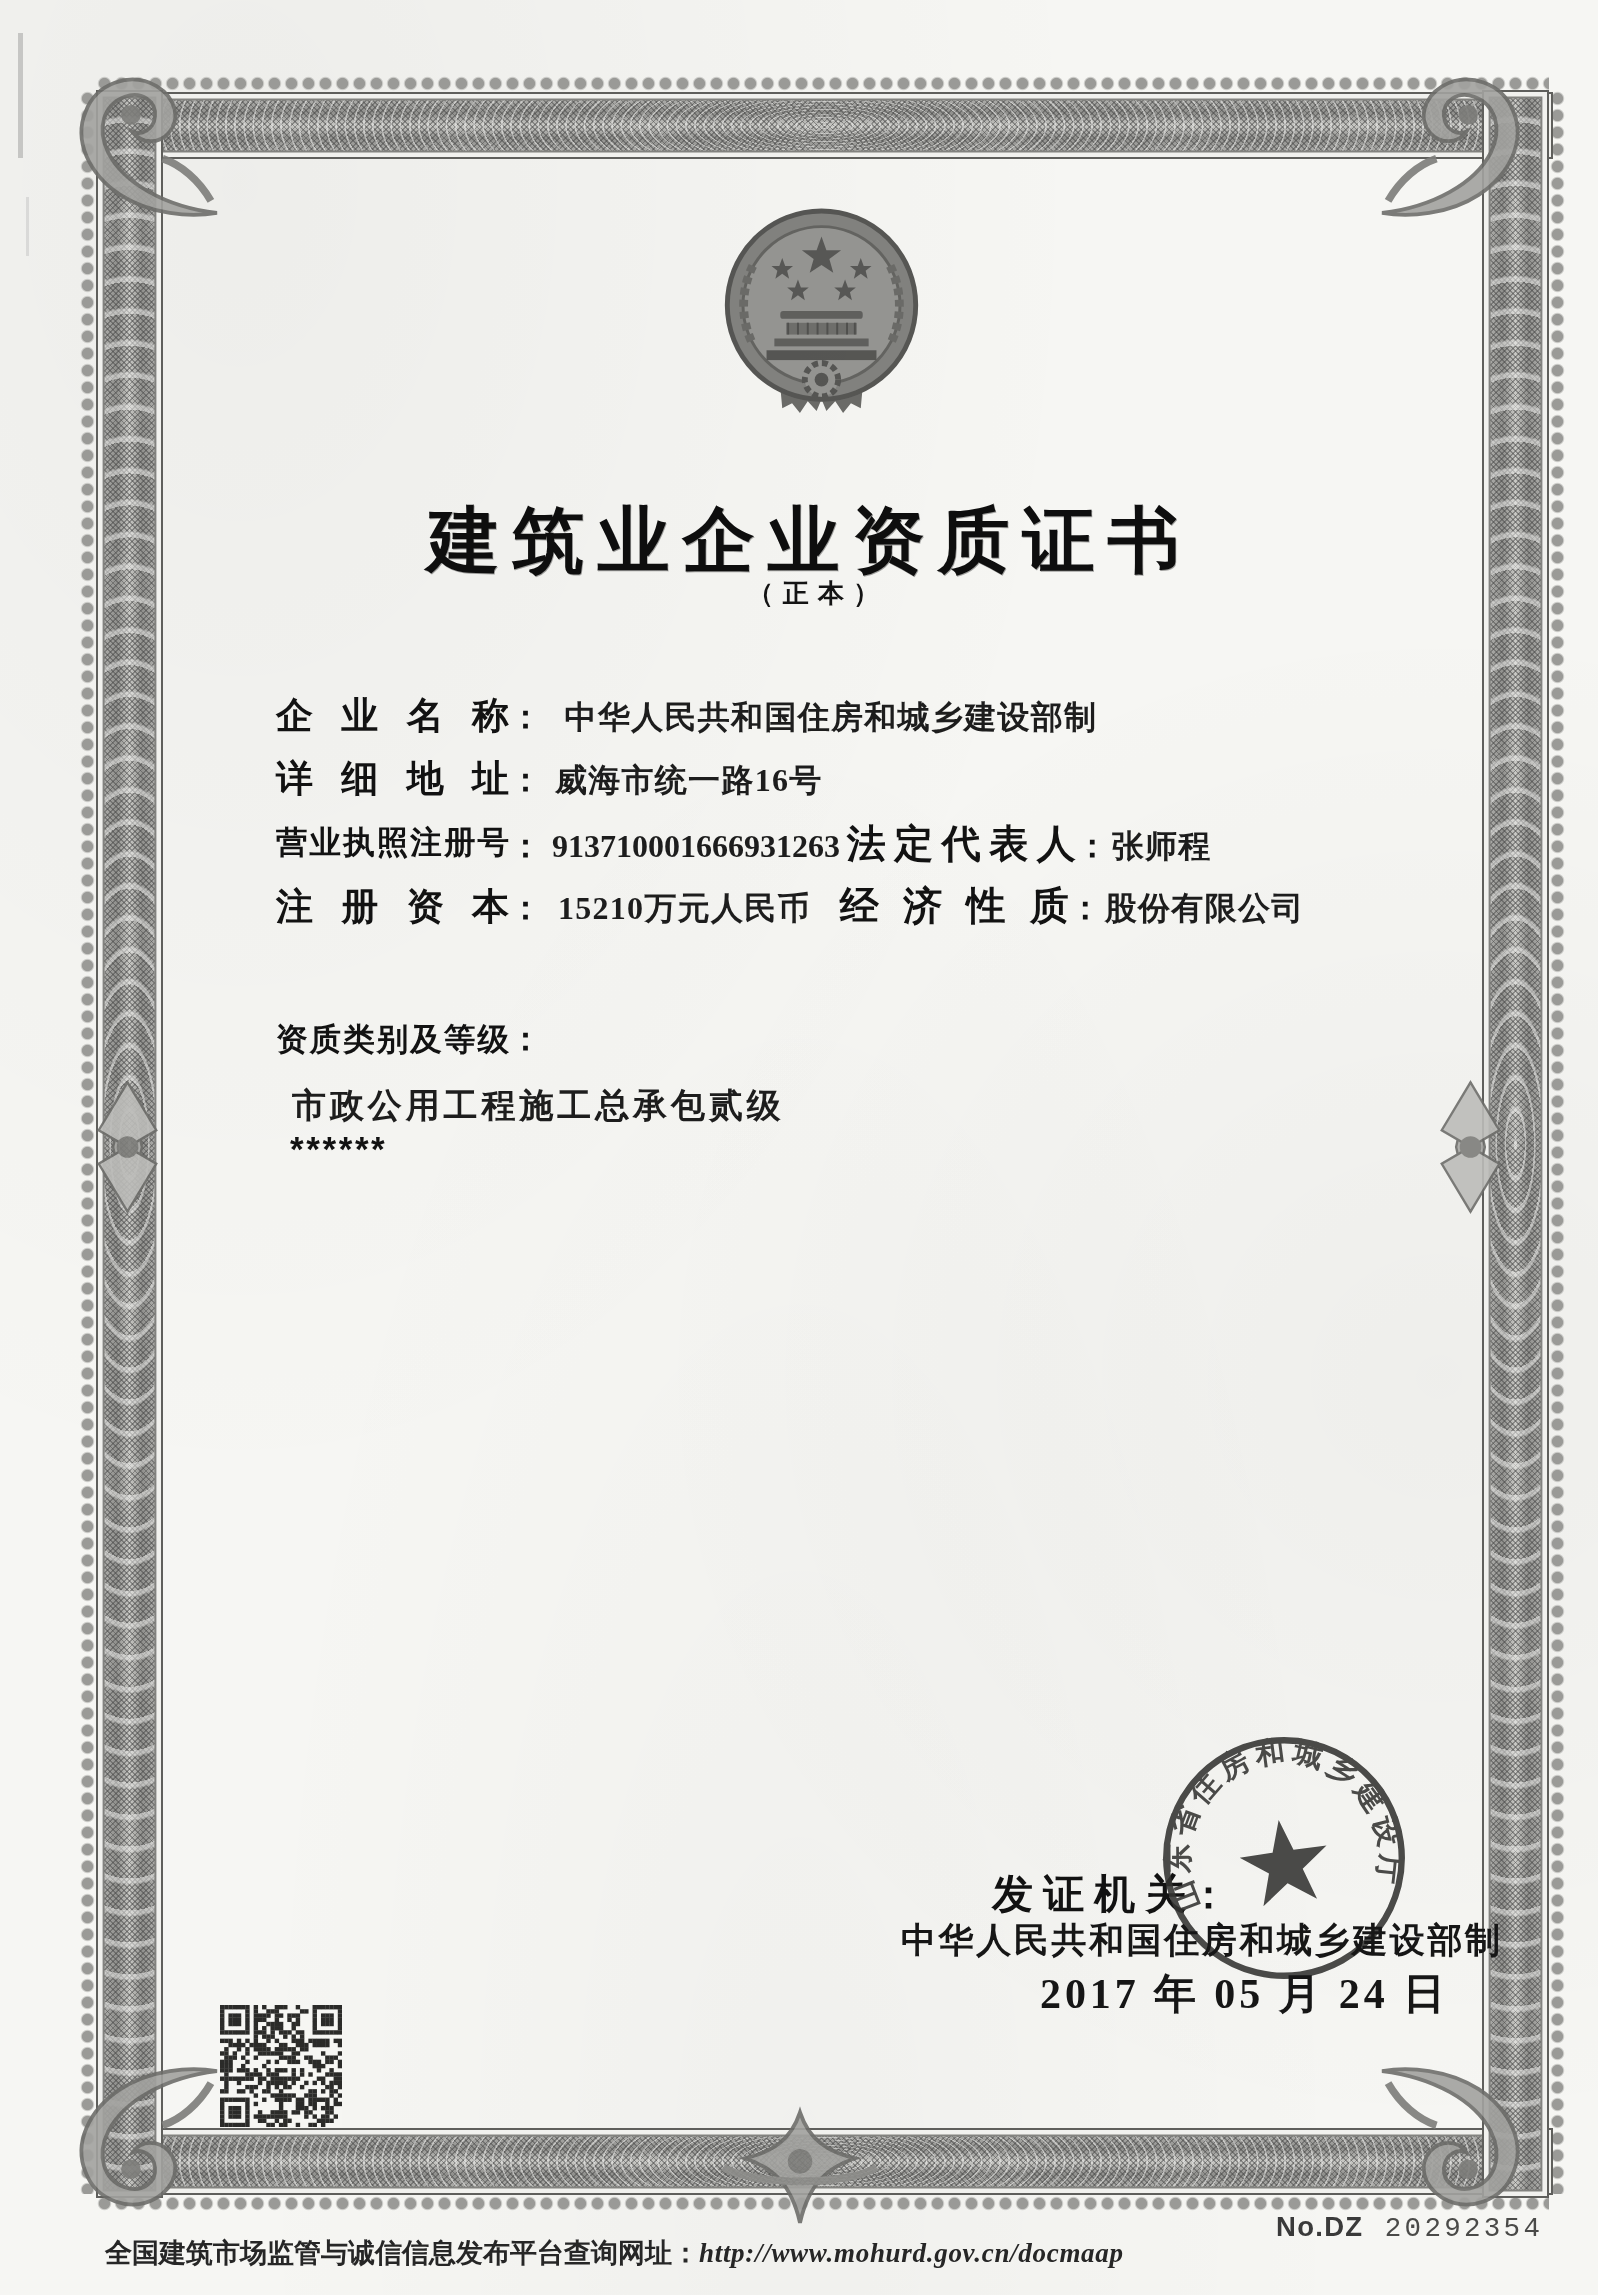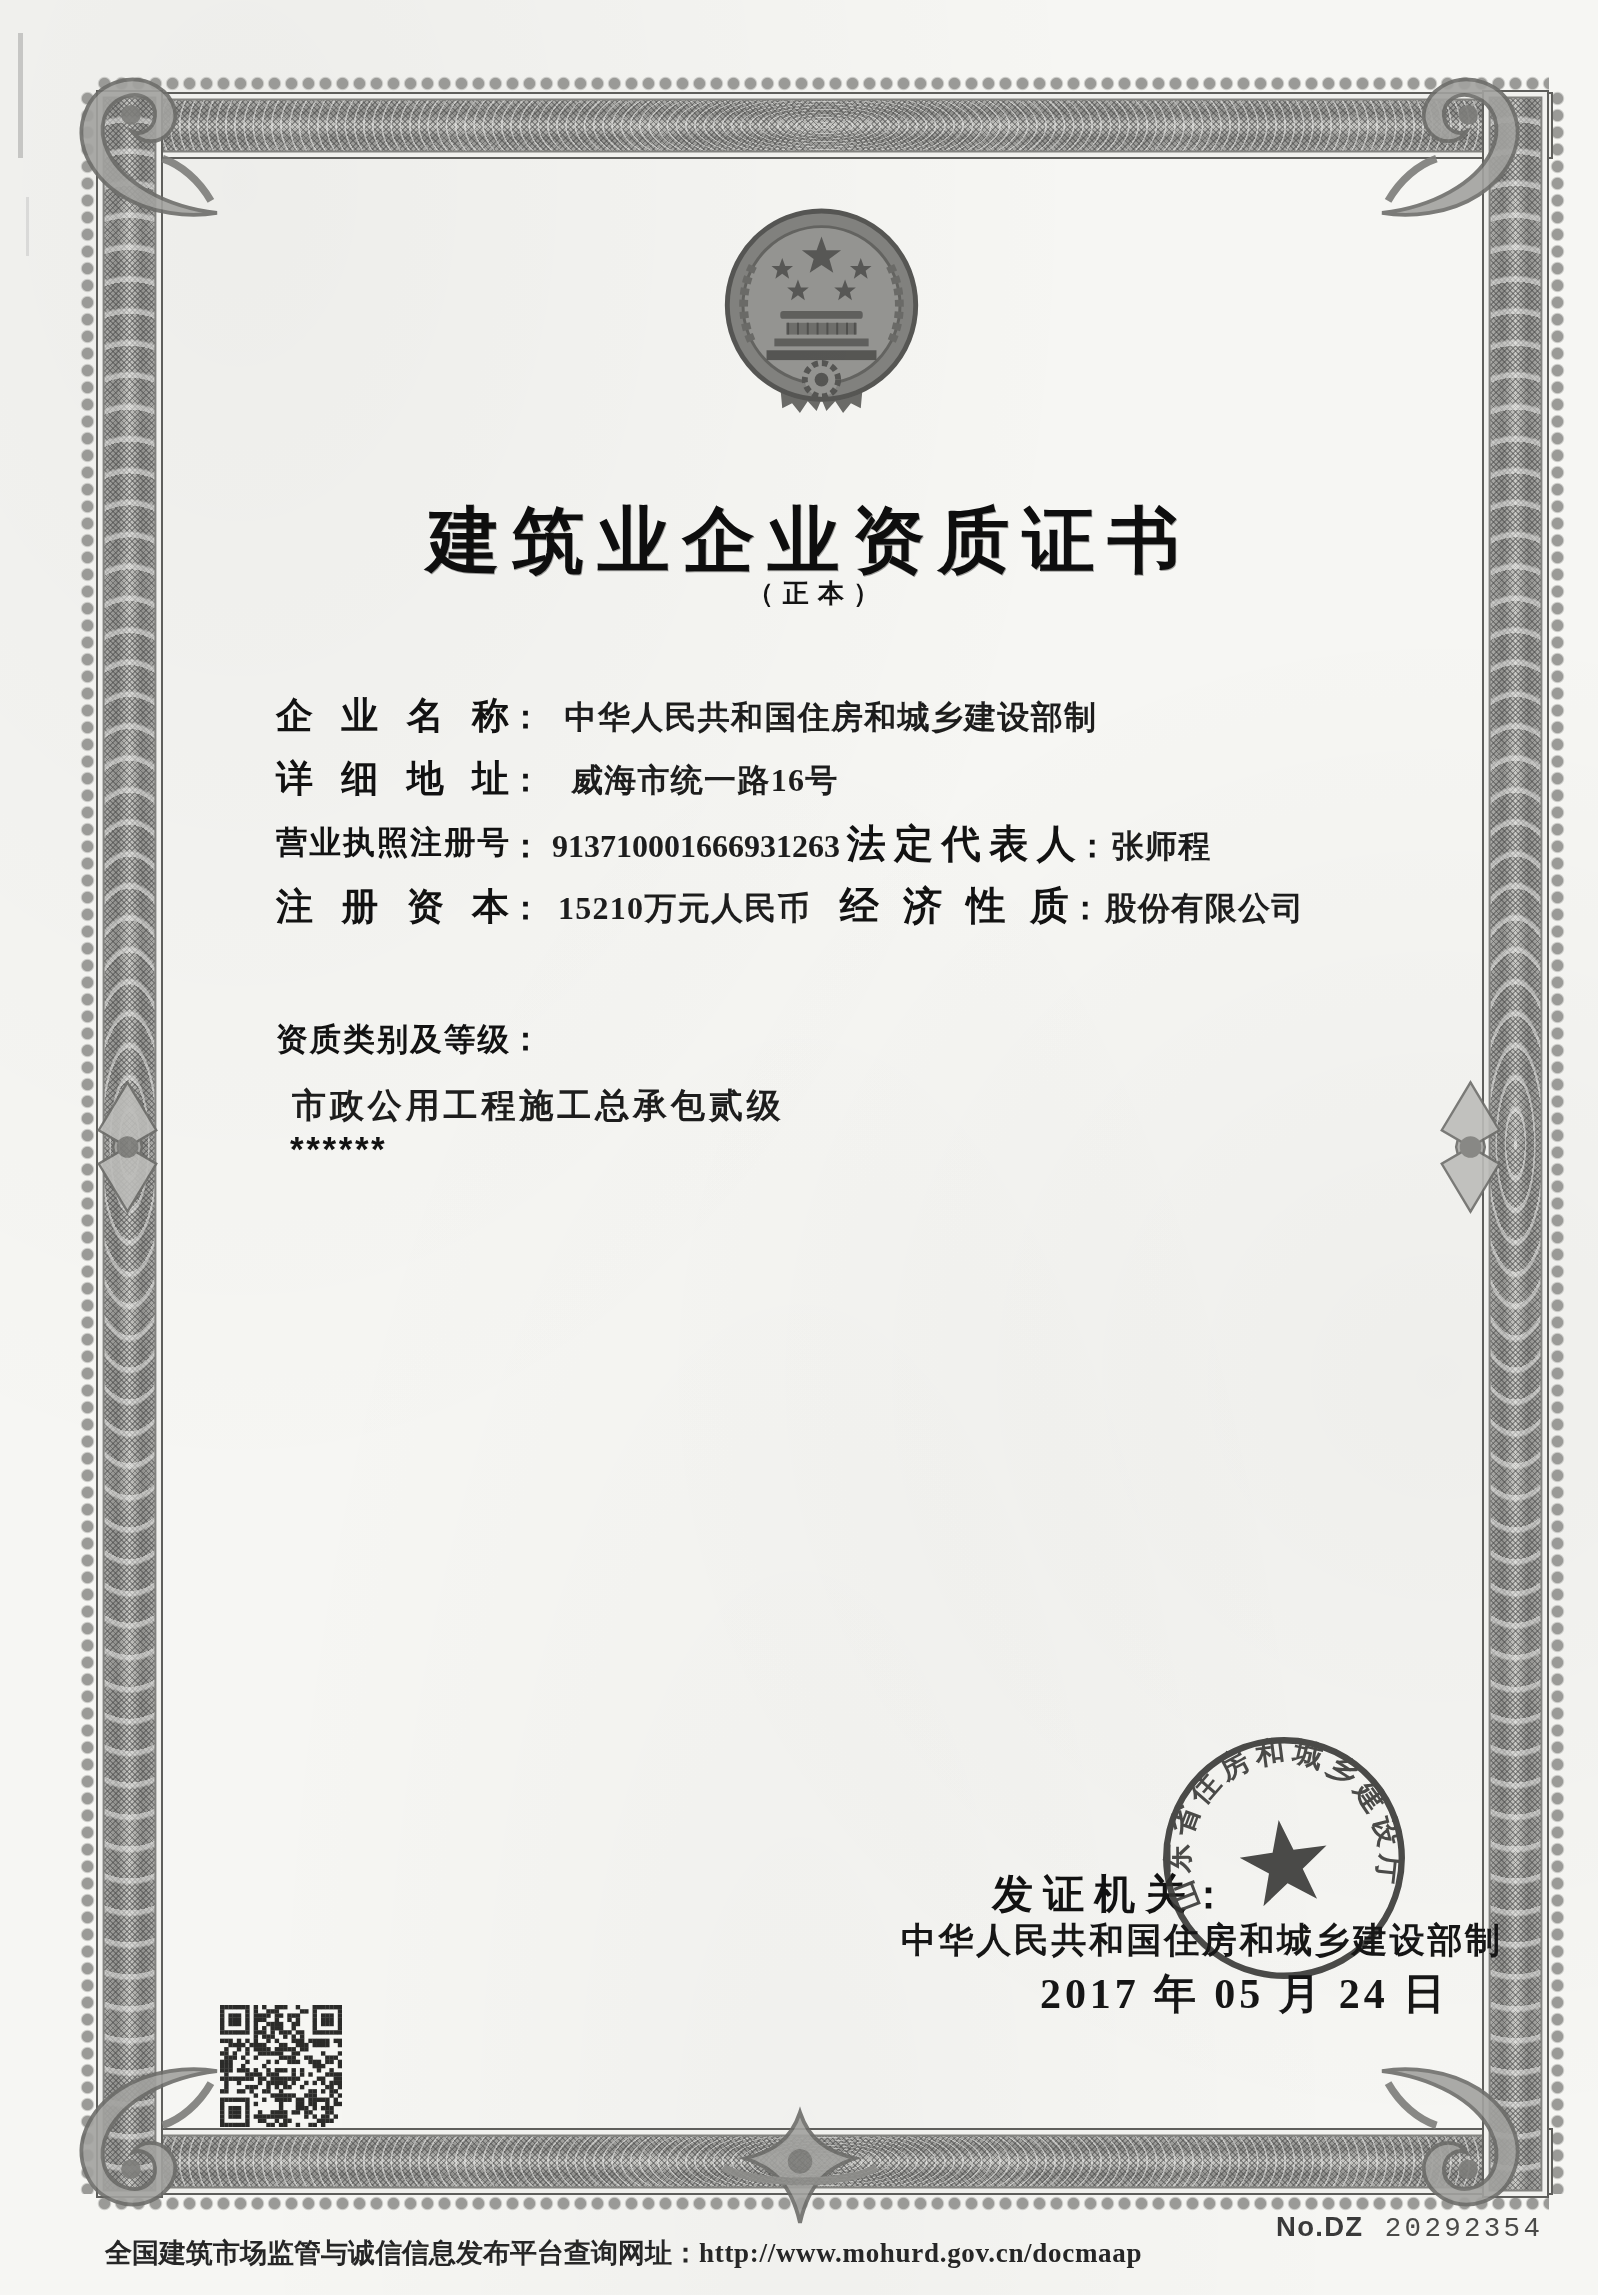--- a/index.html
+++ b/index.html
@@ -44,21 +44,21 @@
   .jl{display:inline-block;text-align:justify;text-align-last:justify;text-justify:inter-character;margin-left:20px;}
   .lbl{font-weight:bold;color:#121212;}
   .f1{font-size:37px;} .f1s{font-size:31.5px;} .f2{font-size:39px;}
   .w1{width:233px;} .w2{width:229px;}
   .colon{font-weight:bold;font-size:33px;}
   .val{font-family:"Liberation Serif",serif;font-weight:bold;color:#1d1d1d;font-size:32px;letter-spacing:1.3px;}
   .issuer-lbl{font-size:41px;font-weight:bold;letter-spacing:2.6px;}
   .date{font-family:"Liberation Serif",serif;font-weight:bold;font-size:42px;letter-spacing:3.9px;color:#161616;}
   .madeby{font-size:35px;font-weight:bold;letter-spacing:2.6px;color:#161616;}
   .foot-cn{font-size:27px;font-weight:bold;color:#262626;}
-  .foot-url{font-family:"Liberation Serif",serif;font-weight:bold;font-size:27px;color:#262626;letter-spacing:0.7px;}
+  .foot-url{font-family:"Liberation Serif",serif;font-weight:bold;font-size:27px;color:#262626;letter-spacing:0.7px;font-style:italic;}
   .serial-pre{font-size:27.5px;font-weight:bold;color:#3a3a3a;letter-spacing:1.3px;}
   .serial-num{font-family:"Liberation Mono",monospace;font-size:27.5px;color:#4a4a48;letter-spacing:3.3px;}
   .artifact{position:absolute;background:rgba(50,50,50,.22);}
 </style>
 </head>
 <body>
 
 <div class="page">
 
   <div class="artifact" style="left:18.4px;top:33px;width:4.6px;height:125px;"></div>
@@ -139,21 +139,21 @@
   <div class="t title" style="left:810px;top:493px;transform:translateX(-50%);">建筑业企业资质证书</div>
   <div class="t subtitle" style="left:818px;top:576px;transform:translateX(-50%);">（正本）</div>
 
   <div class="t" style="left:256px;top:691px;">
     <span class="lbl f1 jl w1">企业名称</span><span class="lbl colon">：</span>
     <span class="val" style="margin-left:19.7px;">中华人民共和国住房和城乡建设部制</span>
   </div>
 
   <div class="t" style="left:256px;top:754px;">
     <span class="lbl f1 jl w1">详细地址</span><span class="lbl colon">：</span>
-    <span class="val" style="margin-left:26px;">威海市统一路16号</span>
+    <span class="val" style="margin-left:10px;">威海市统一路16号</span>
   </div>
 
   <div class="t" style="left:256px;top:817px;">
     <span class="lbl f1s jl w1" style="vertical-align:3.9px;">营业执照注册号</span><span class="lbl colon">：</span>
     <span class="val" style="margin-left:7px;letter-spacing:0;">913710001666931263</span>
     <span class="lbl f2 jl w2" style="margin-left:3.9px;">法定代表人</span><span class="lbl colon">：</span>
     <span class="val">张师程</span>
   </div>
 
   <div class="t" style="left:256px;top:879px;">

